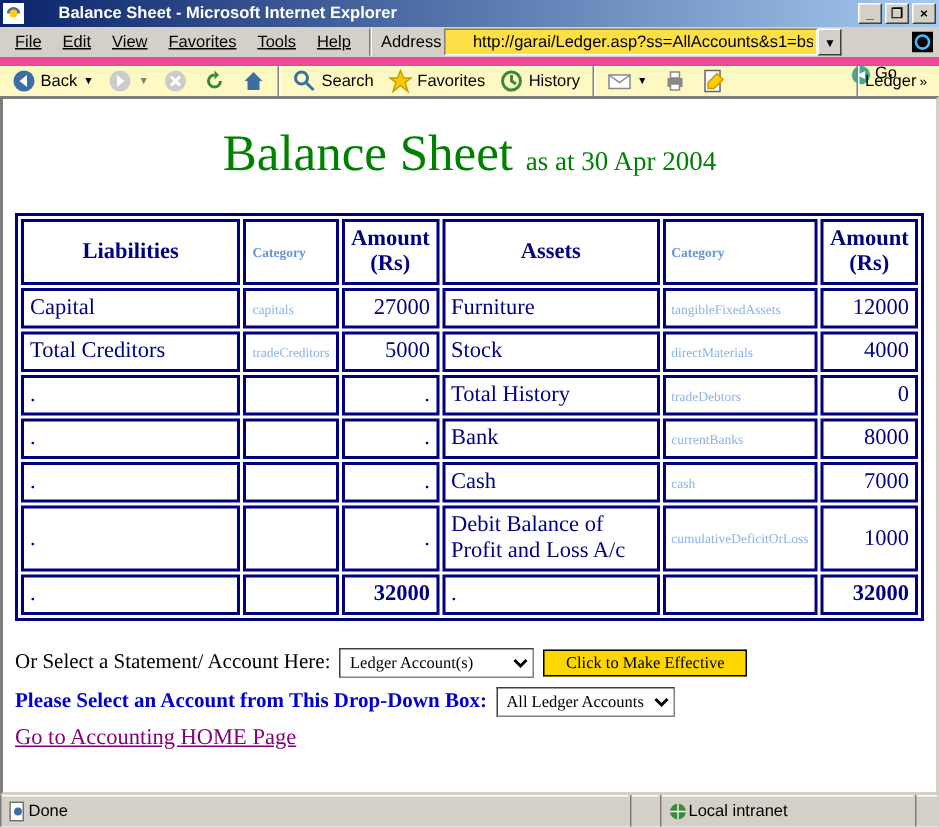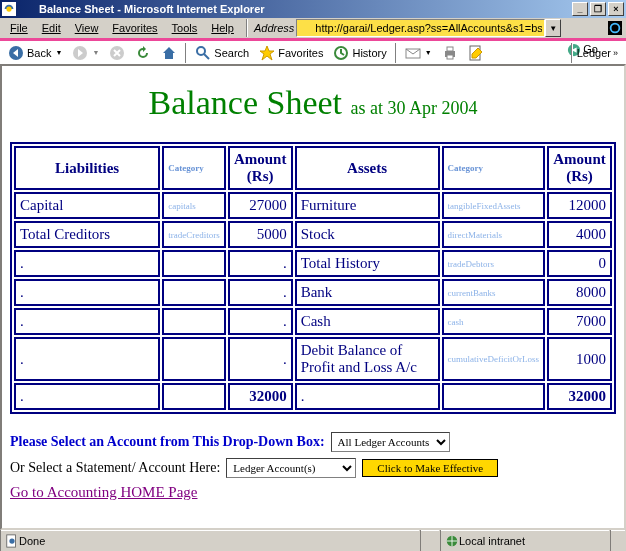--- a/index.html
+++ b/index.html
@@ -37,43 +37,43 @@
 .menubar {
   background: #d4d0c8;
   height: 20px;
   display: flex;
   align-items: center;
   padding: 0 4px;
   gap: 2px;
 }
 .menu-item { padding: 2px 6px; text-decoration: underline; color: #000; }
 .address-sep { border-left: 1px solid #808080; border-right: 1px solid #fff; height: 18px; margin: 0 4px; }
-.addr-label { color: #000; font-style: italic; }
+.addr-label { color: #000; }
 .addr-input {
   flex: 1; height: 18px;
   background: #fde047;
   border: 1px solid #808080;
   border-right-color: #fff; border-bottom-color: #fff;
   font-size: 11px; padding: 0 2px 0 18px;
   position: relative;
 }
 .addr-wrap { position: relative; flex: 1; display: flex; }
 .addr-icon { position: absolute; left: 2px; top: 2px; width: 14px; height: 14px; }
 .addr-drop { width: 16px; height: 18px; background: #d4d0c8; border: 1px solid #fff; border-right-color:#404040; border-bottom-color:#404040; display:flex;align-items:center;justify-content:center;font-size:8px;}
 .go-btn { padding: 0 4px; display: flex; gap: 2px; margin-top: 44px; }
 .go-icon { width: 14px; height: 14px; }
 .links-icon { width: 14px; height: 14px; margin-left: 4px; }
 .toolbar {
-  background: #ffffff;
+  background: #fef9c3;
   height: 26px;
   display: flex;
   align-items: center;
   padding: 0 4px;
   gap: 2px;
-  border-top: 3px solid #ec4899;
+  border-top: 6px solid #ec4899;
   justify-content: center;
 }
 .tb-btn { padding: 2px 4px; display: flex; align-items: center; gap: 3px; color: #000; }
 .tb-btn.disabled { color: #808080; }
 .tb-sep { border-left: 1px solid #808080; border-right:1px solid #fff; height: 20px; margin: 0 2px; }
 .tb-icon { width: 16px; height: 16px; }
 .tb-drop { font-size: 7px; margin-left: 1px; }
 .links-area { margin-left: auto; display: flex; align-items: center; gap: 2px; padding: 0 4px; }
 .content {
   background: #fff;
@@ -332,33 +332,33 @@
       <td class="amt tot">32000</td>
       <td>.</td>
       <td class="cat"></td>
       <td class="amt tot">32000</td>
     </tr>
   </tbody>
     </table>
 
   <div class="form-area">
     <div class="form-row">
-      <span class="form-label-blue">Please Select an Account from This Drop-Down Box:</span>
-      <select class="select">
-        <option>All Ledger Accounts</option>
-      </select>
-    </div>
-    <div class="form-row">
       <span style="color:#000;">Or Select a Statement/ Account Here:</span>
       <select class="select" style="width:130px">
         <option>Ledger Account(s)</option>
       </select>
       <button class="eff-btn">Click to Make Effective</button>
     </div>
     <div class="form-row">
+      <span class="form-label-blue">Please Select an Account from This Drop-Down Box:</span>
+      <select class="select">
+        <option>All Ledger Accounts</option>
+      </select>
+    </div>
+    <div class="form-row">
       <a href="#" class="home-link">Go to Accounting HOME Page</a>
     </div>
   </div>
 </div>
 
 <div class="statusbar">
   <div class="status-cell status-done">
     <svg class="status-icon" viewBox="0 0 16 16">
         <rect x="2" y="1" width="10" height="14" fill="#fff" stroke="#666"></rect>
         <circle cx="8" cy="8" r="3" fill="#3a6ea5"></circle>

